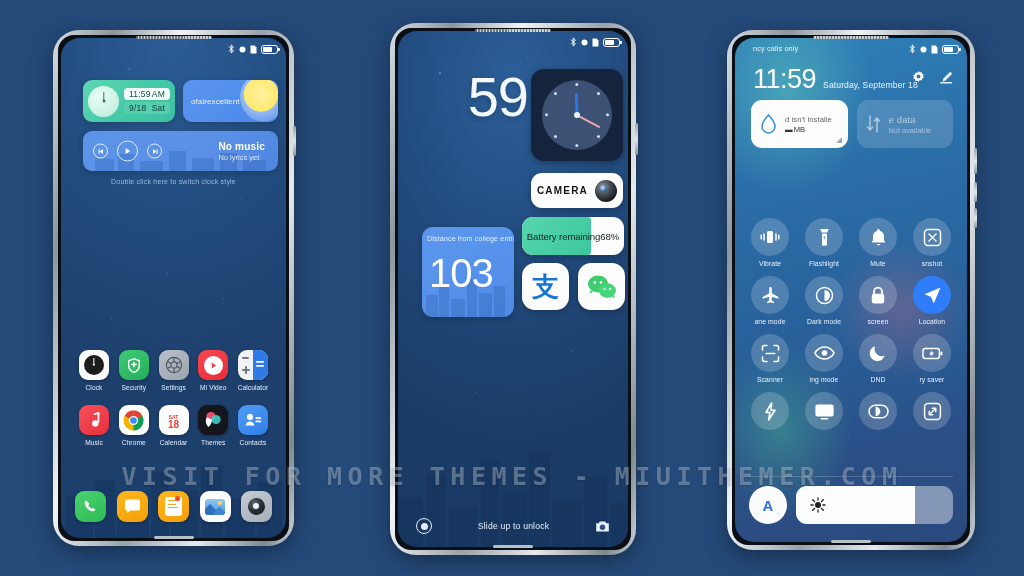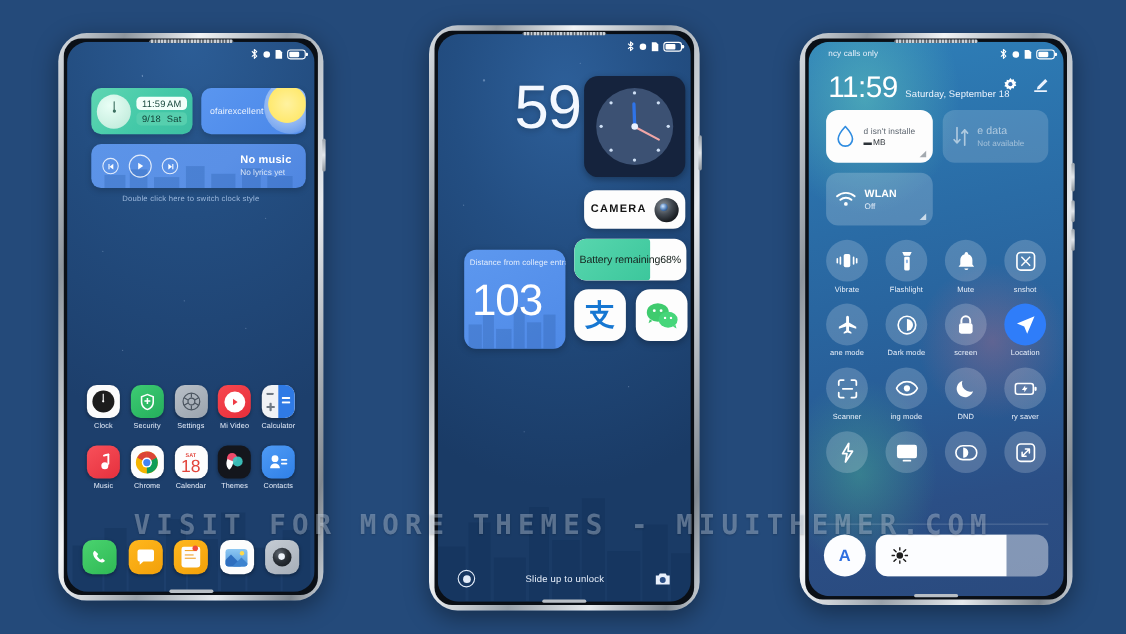--- a/index.html
+++ b/index.html
@@ -487,21 +487,21 @@
                   <path d="M1.8 5.8h17.5l-8.8 4.7z" fill="#db4437"></path>
                   <circle cx="10.5" cy="10.5" r="4.6" fill="#fff"></circle>
                   <circle cx="10.5" cy="10.5" r="3.3" fill="#4285f4"></circle>
                 </svg>
               </span>
               <span class="alabel">Chrome</span>
             </div>
             <div class="app">
               <span class="aicon" style="background:#fdfdfd;flex-direction:column;gap:0;">
                 <span style="font-size:5px;color:#e2453c;font-weight:700;margin-top:4px;">SAT</span>
-                <span style="font-size:16px;color:#e2453c;font-weight:400;line-height:1;">18</span>
+                <span style="font-size:10px;color:#e2453c;font-weight:700;line-height:1;">18</span>
               </span>
               <span class="alabel">Calendar</span>
             </div>
             <div class="app">
               <span class="aicon" style="background:#14161c;">
                 <svg width="20" height="20" viewBox="0 0 20 20">
                   <circle cx="8" cy="6.5" r="4.6" fill="#ef4b6a"></circle>
                   <circle cx="13" cy="9.5" r="4.6" fill="#3ec9c2" opacity=".92"></circle>
                   <path d="M9 9.5c0 3.2-1.6 5.9-3.6 7.6-1.6-1.5-2.6-3.6-2.6-6 0-1.4.4-2.7 1-3.8z" fill="#fdfdfd"></path>
                 </svg>
@@ -727,32 +727,20 @@
           </div>
           <div class="bcard dim">
             <svg width="15" height="18" viewBox="0 0 15 18">
                 <path d="M4 1v14M4 15l-2.6-3M4 15l2.6-3M11 17V3M11 3L8.4 6M11 3l2.6 3" stroke="rgba(255,255,255,.55)" stroke-width="1.5" fill="none" stroke-linecap="round"></path>
               </svg>
             <div class="bc-txt">
               <span class="bc-t">e data</span>
               <span class="bc-s">Not available</span>
             </div>
           </div>
-          <div class="bcard dim2">
-            <svg width="18" height="14" viewBox="0 0 18 14">
-                <path d="M1 4.4A12 12 0 0 1 17 4.4" stroke="#fff" stroke-width="1.8" fill="none" stroke-linecap="round"></path>
-                <path d="M4 7.6a7.6 7.6 0 0 1 10 0" stroke="#fff" stroke-width="1.8" fill="none" stroke-linecap="round"></path>
-                <circle cx="9" cy="11.4" r="1.7" fill="#fff"></circle>
-              </svg>
-            <div class="bc-txt">
-              <span class="bc-t">WLAN</span>
-              <span class="bc-s">Off</span>
-            </div>
-            <i class="corner"></i>
-          </div>
         </div>
 
         <div class="togglegrid">
 
           <div class="tgrow">
             <div class="tg">
               <span class="tgc">
                 <svg width="20" height="16" viewBox="0 0 20 16">
                     <rect x="7" y="2" width="6" height="12" rx="1.6" fill="#fff"></rect>
                     <path d="M4 5v6M1.2 6.2v3.6M16 5v6M18.8 6.2v3.6" stroke="#fff" stroke-width="1.5" stroke-linecap="round"></path>

